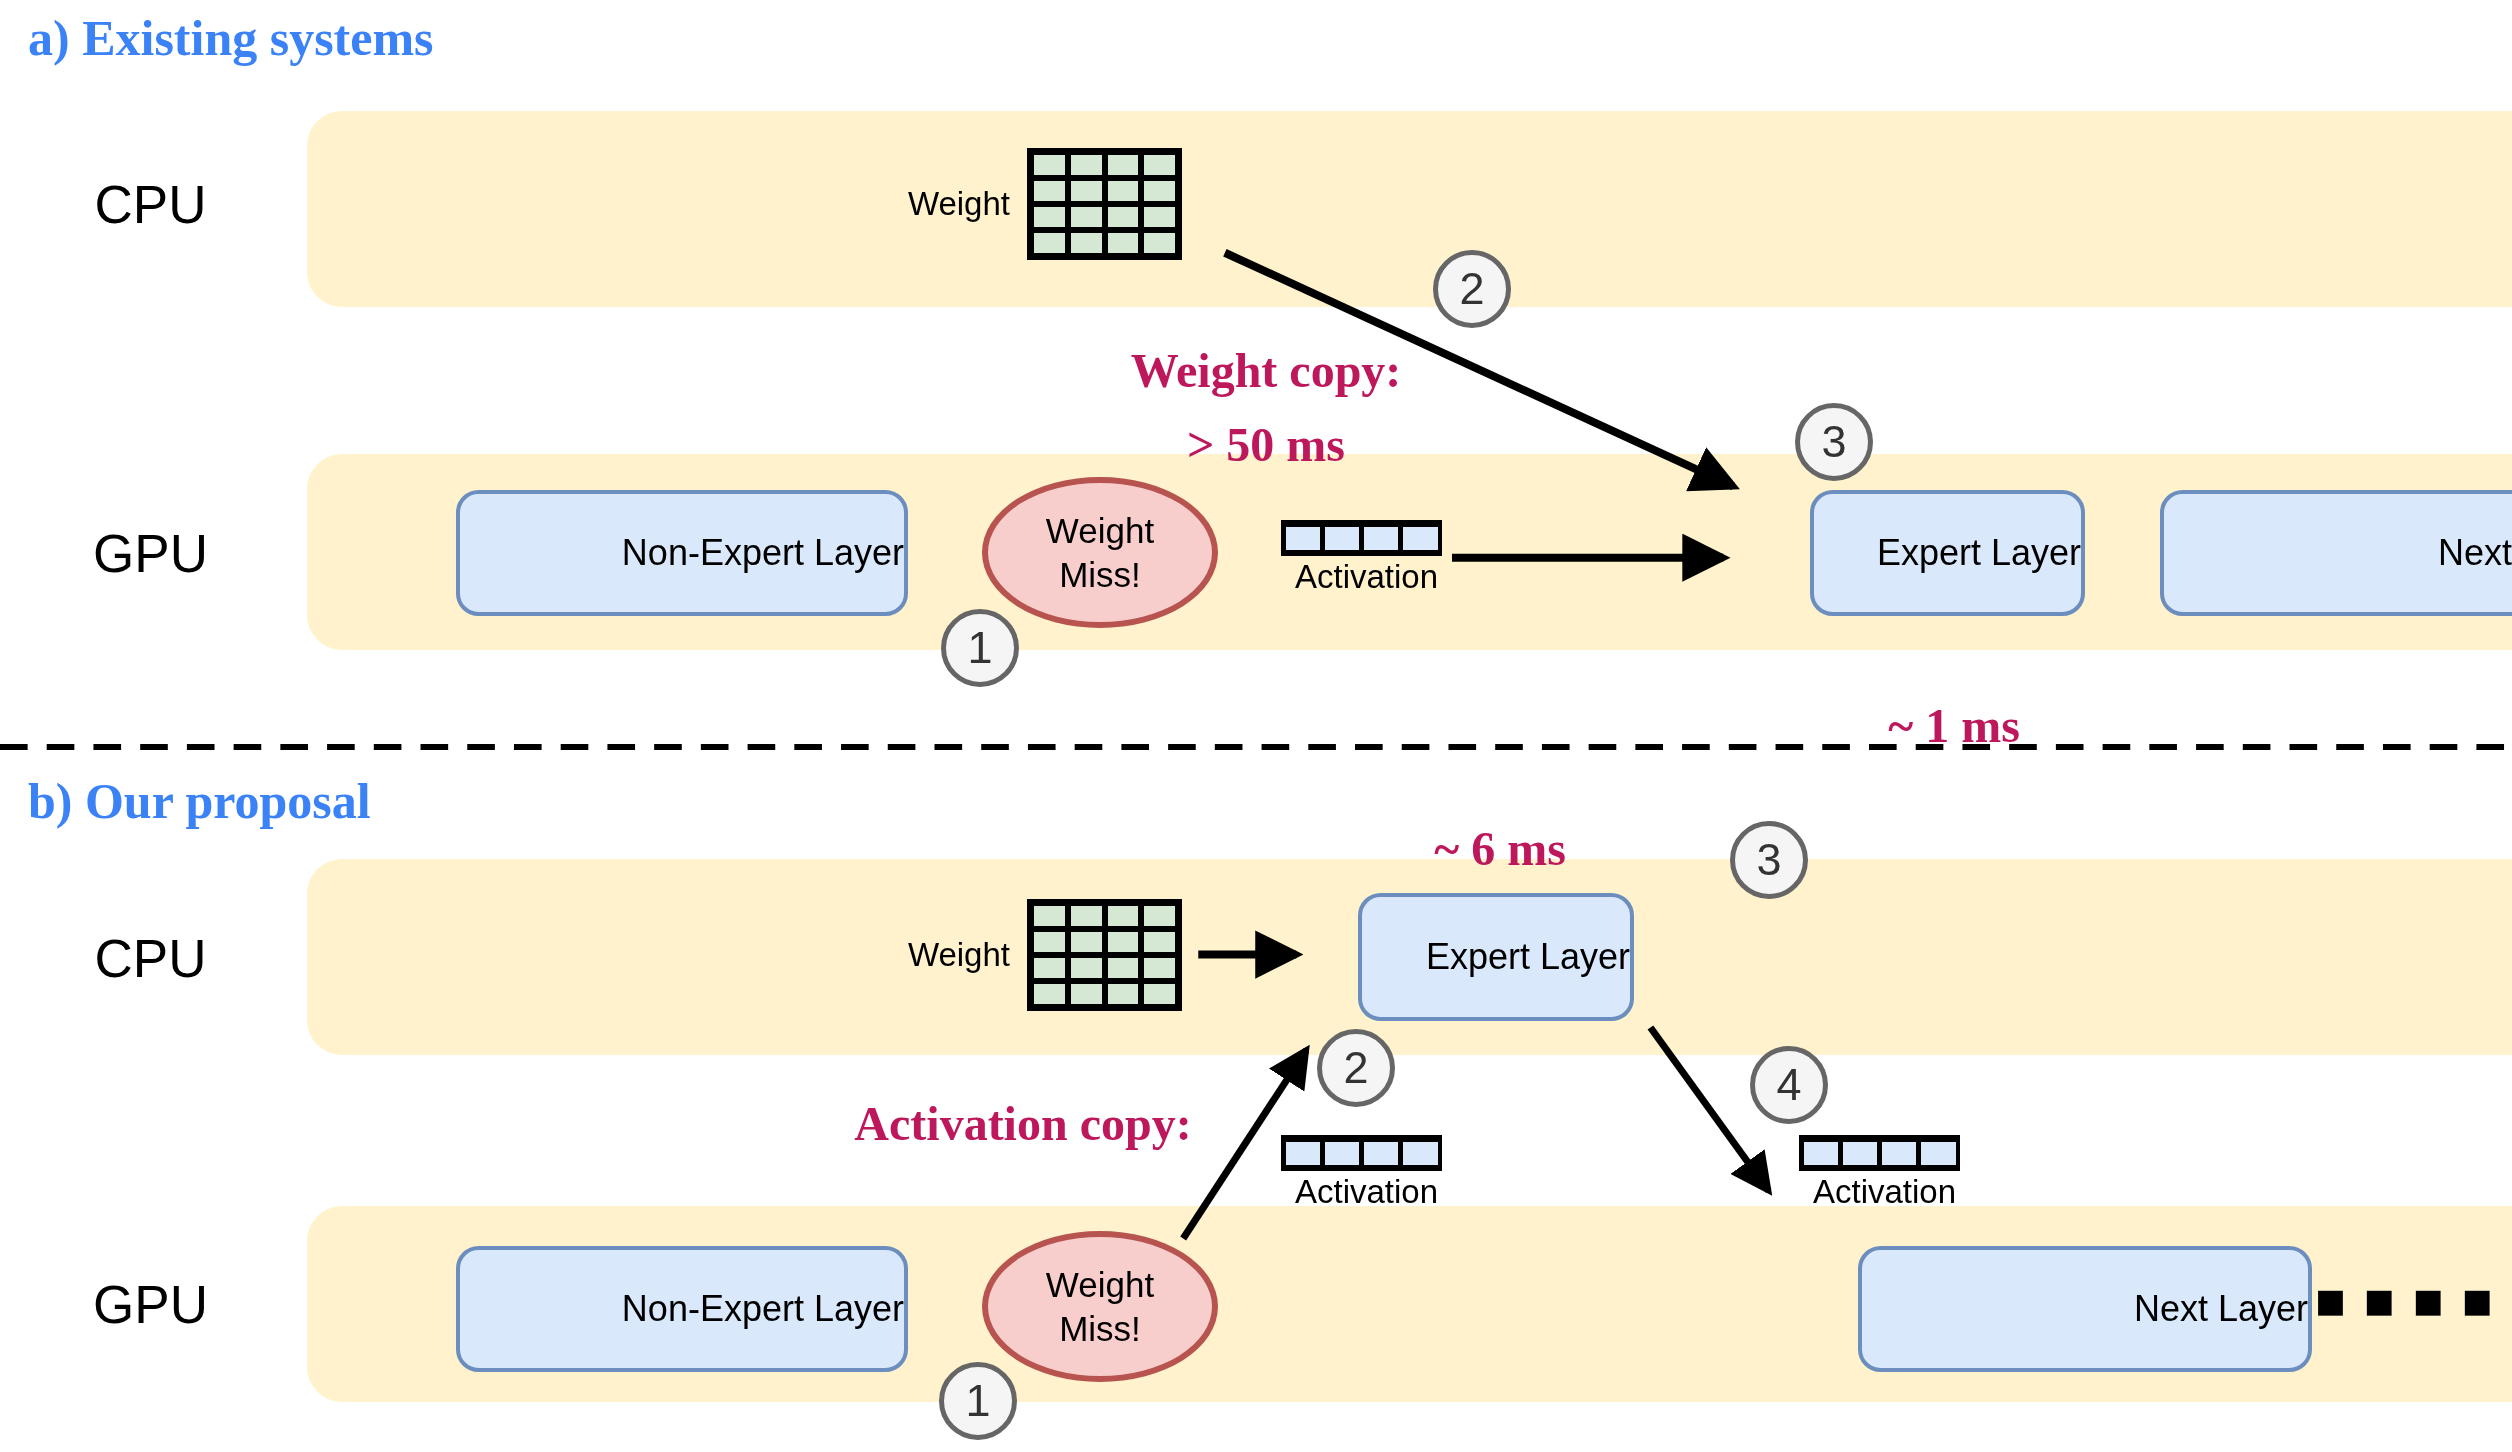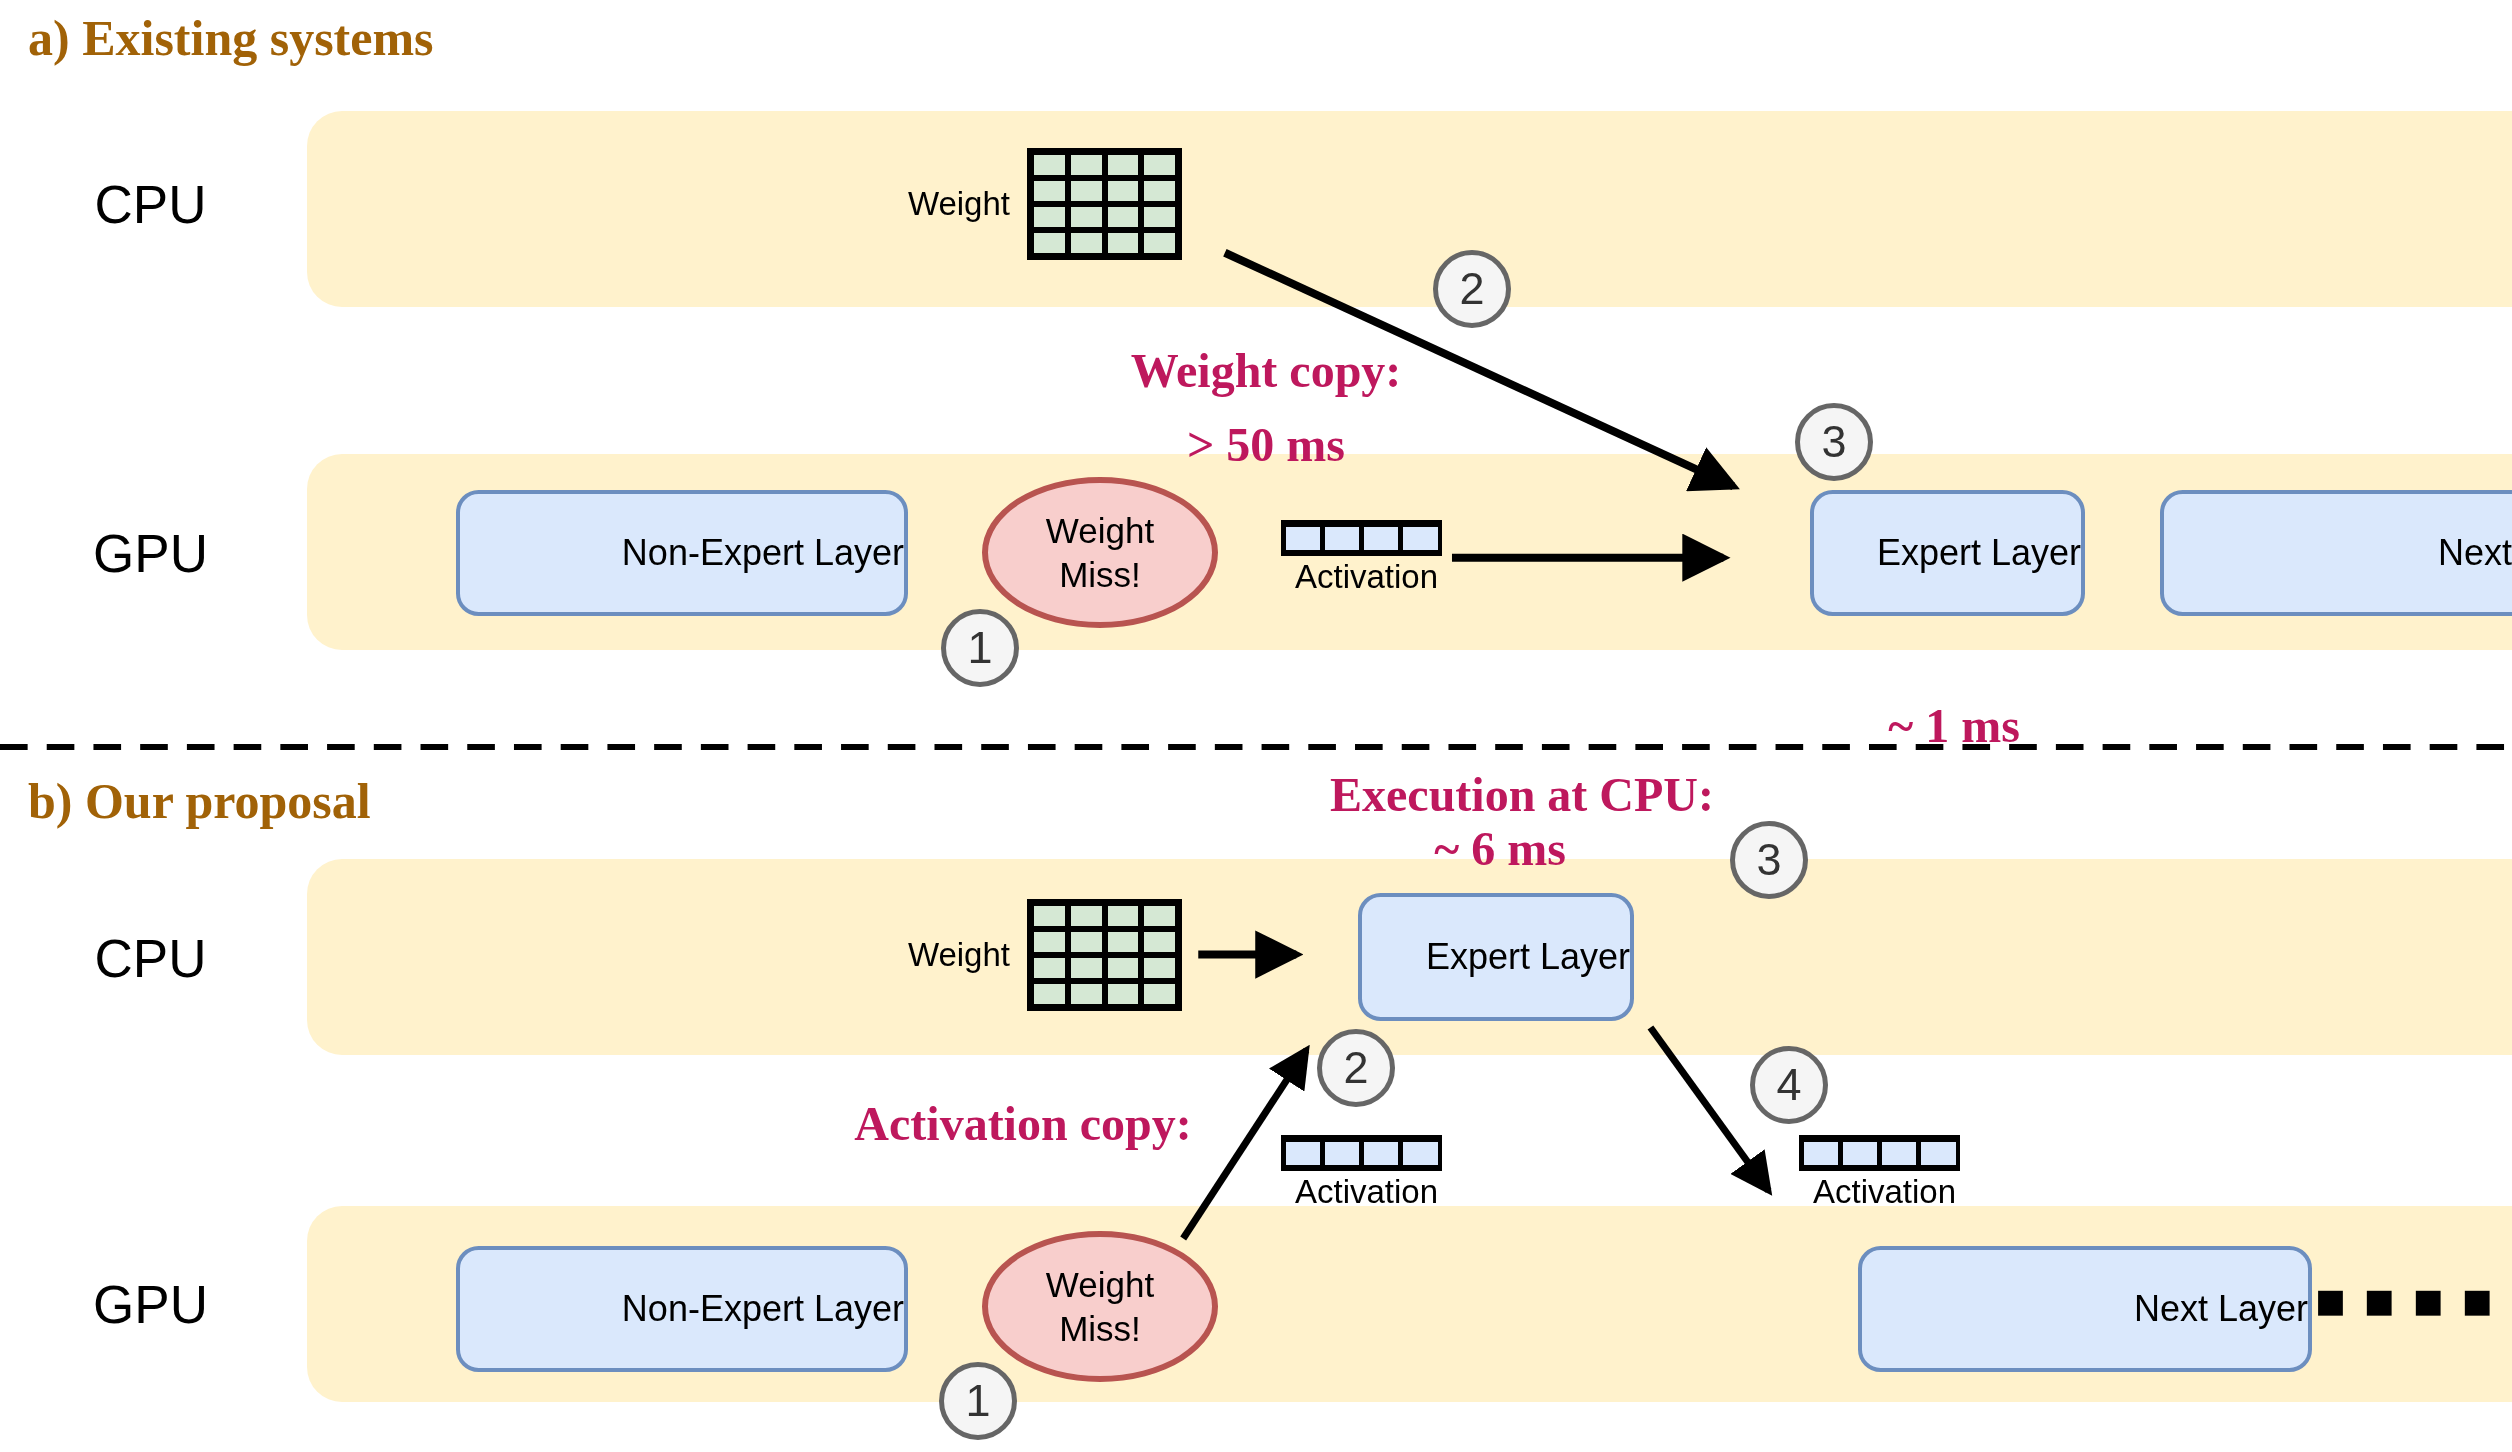--- a/index.html
+++ b/index.html
@@ -5,21 +5,21 @@
   html,body{margin:0;padding:0;background:#ffffff;}
   body{width:3326px;height:1452px;position:relative;font-family:"Liberation Sans",sans-serif;}
   #canvas{position:absolute;left:0;top:0;width:3326px;height:1452px;overflow:hidden;}
 
   .band{position:absolute;width:2908px;height:196px;background:#fff2cc;border-radius:35px;}
   .band-cpu-a{left:307px;top:111px;}
   .band-gpu-a{left:307px;top:454px;}
   .band-cpu-b{left:307px;top:859px;}
   .band-gpu-b{left:307px;top:1206px;}
 
-  .sec-title{position:absolute;left:28px;font-family:"Liberation Serif",serif;font-weight:bold;font-size:50px;line-height:1;color:#a16207;white-space:nowrap;text-align:right;}
+  .sec-title{position:absolute;left:28px;font-family:"Liberation Serif",serif;font-weight:bold;font-size:50px;line-height:1;color:#3b82f6;white-space:nowrap;text-align:right;}
   .title-a{top:12.6px;}
   .title-b{top:776px;}
 
   .lane-label{position:absolute;left:75px;width:151px;text-align:center;font-size:53px;line-height:1.1;color:#000;}
   .lane-cpu-a{top:176px;}
   .lane-gpu-a{top:525px;}
   .lane-cpu-b{top:930px;}
   .lane-gpu-b{top:1276px;}
 
   .side-label{position:absolute;font-size:33px;line-height:1.1;color:#000;white-space:nowrap;}
@@ -210,18 +210,17 @@
   <div class="layer-box box-nx-b">
       <span>Next Layer</span>
     </div>
   <div class="dots dots-b">▪▪▪▪</div>
 
   <div class="step-circle c1b">1</div>
   <div class="step-circle c2b">2</div>
   <div class="step-circle c3b">3</div>
   <div class="step-circle c4b">4</div>
 
-  <div class="red-note b-exec-1">Execution at CPU:</div>
   <div class="red-note b-exec-2">~ 6 ms</div>
   <div class="red-note b-copy-1">Activation copy:</div>
 
 </div>
 
 
 </body></html>

